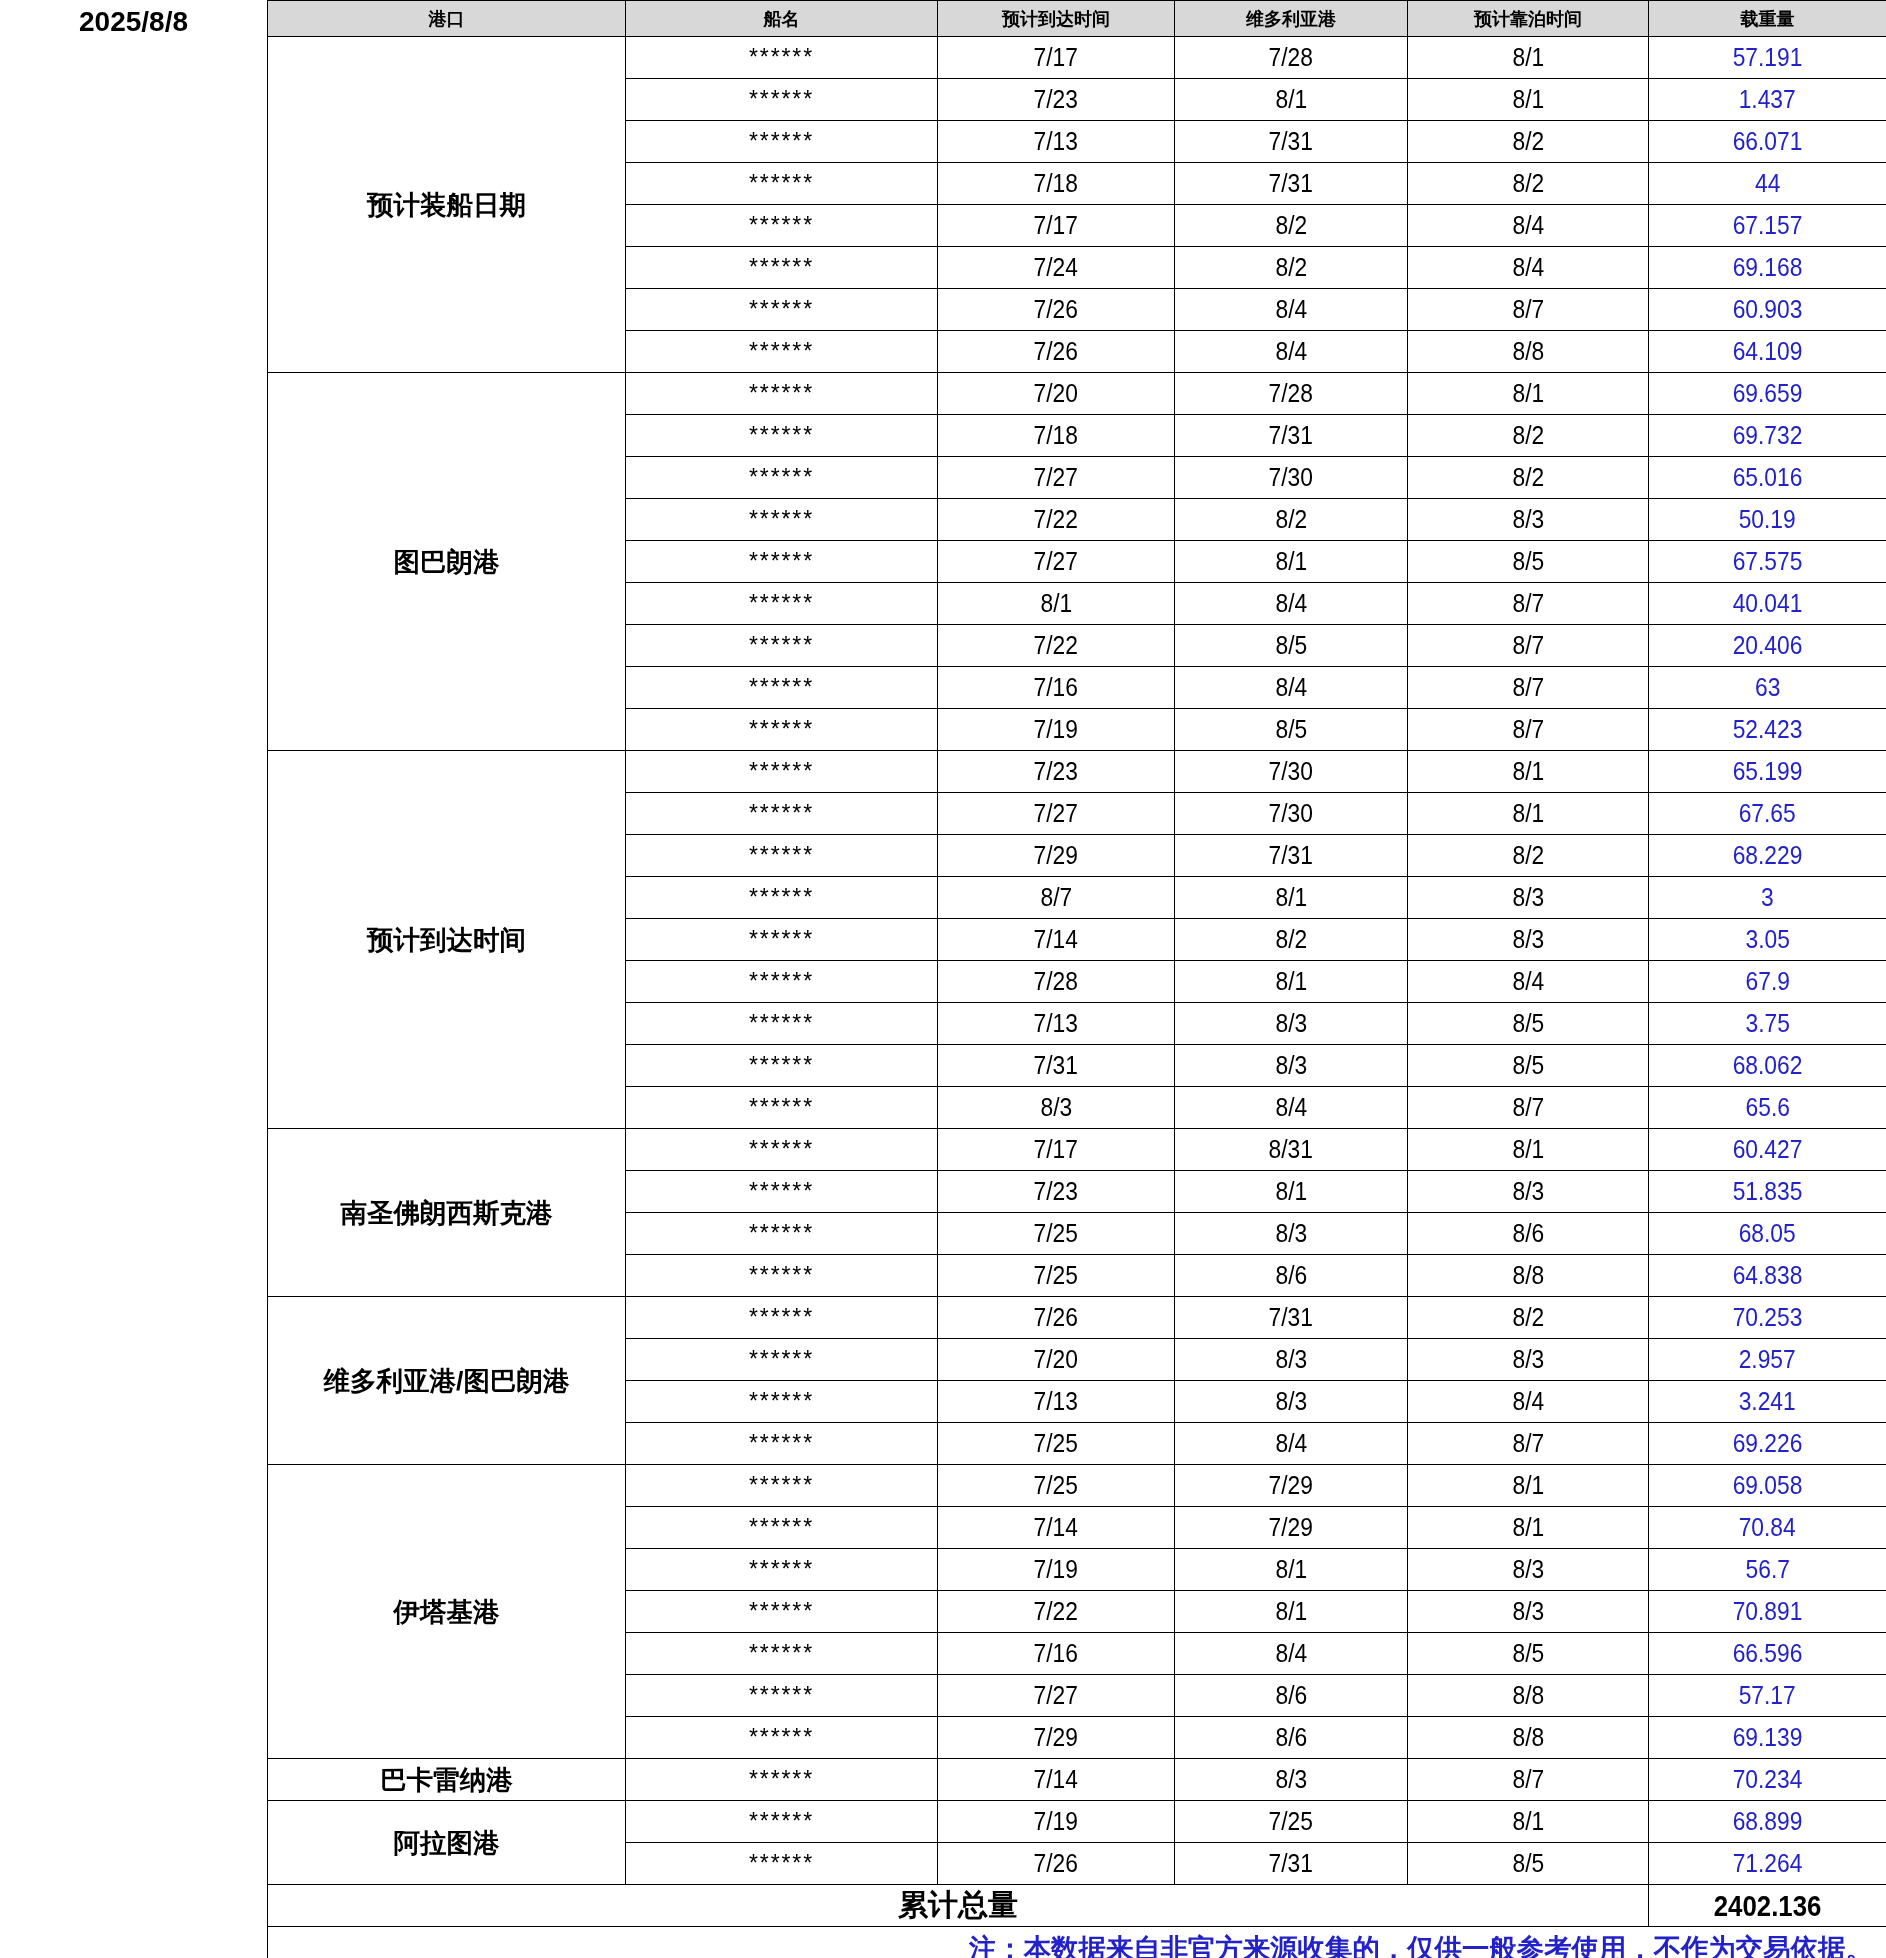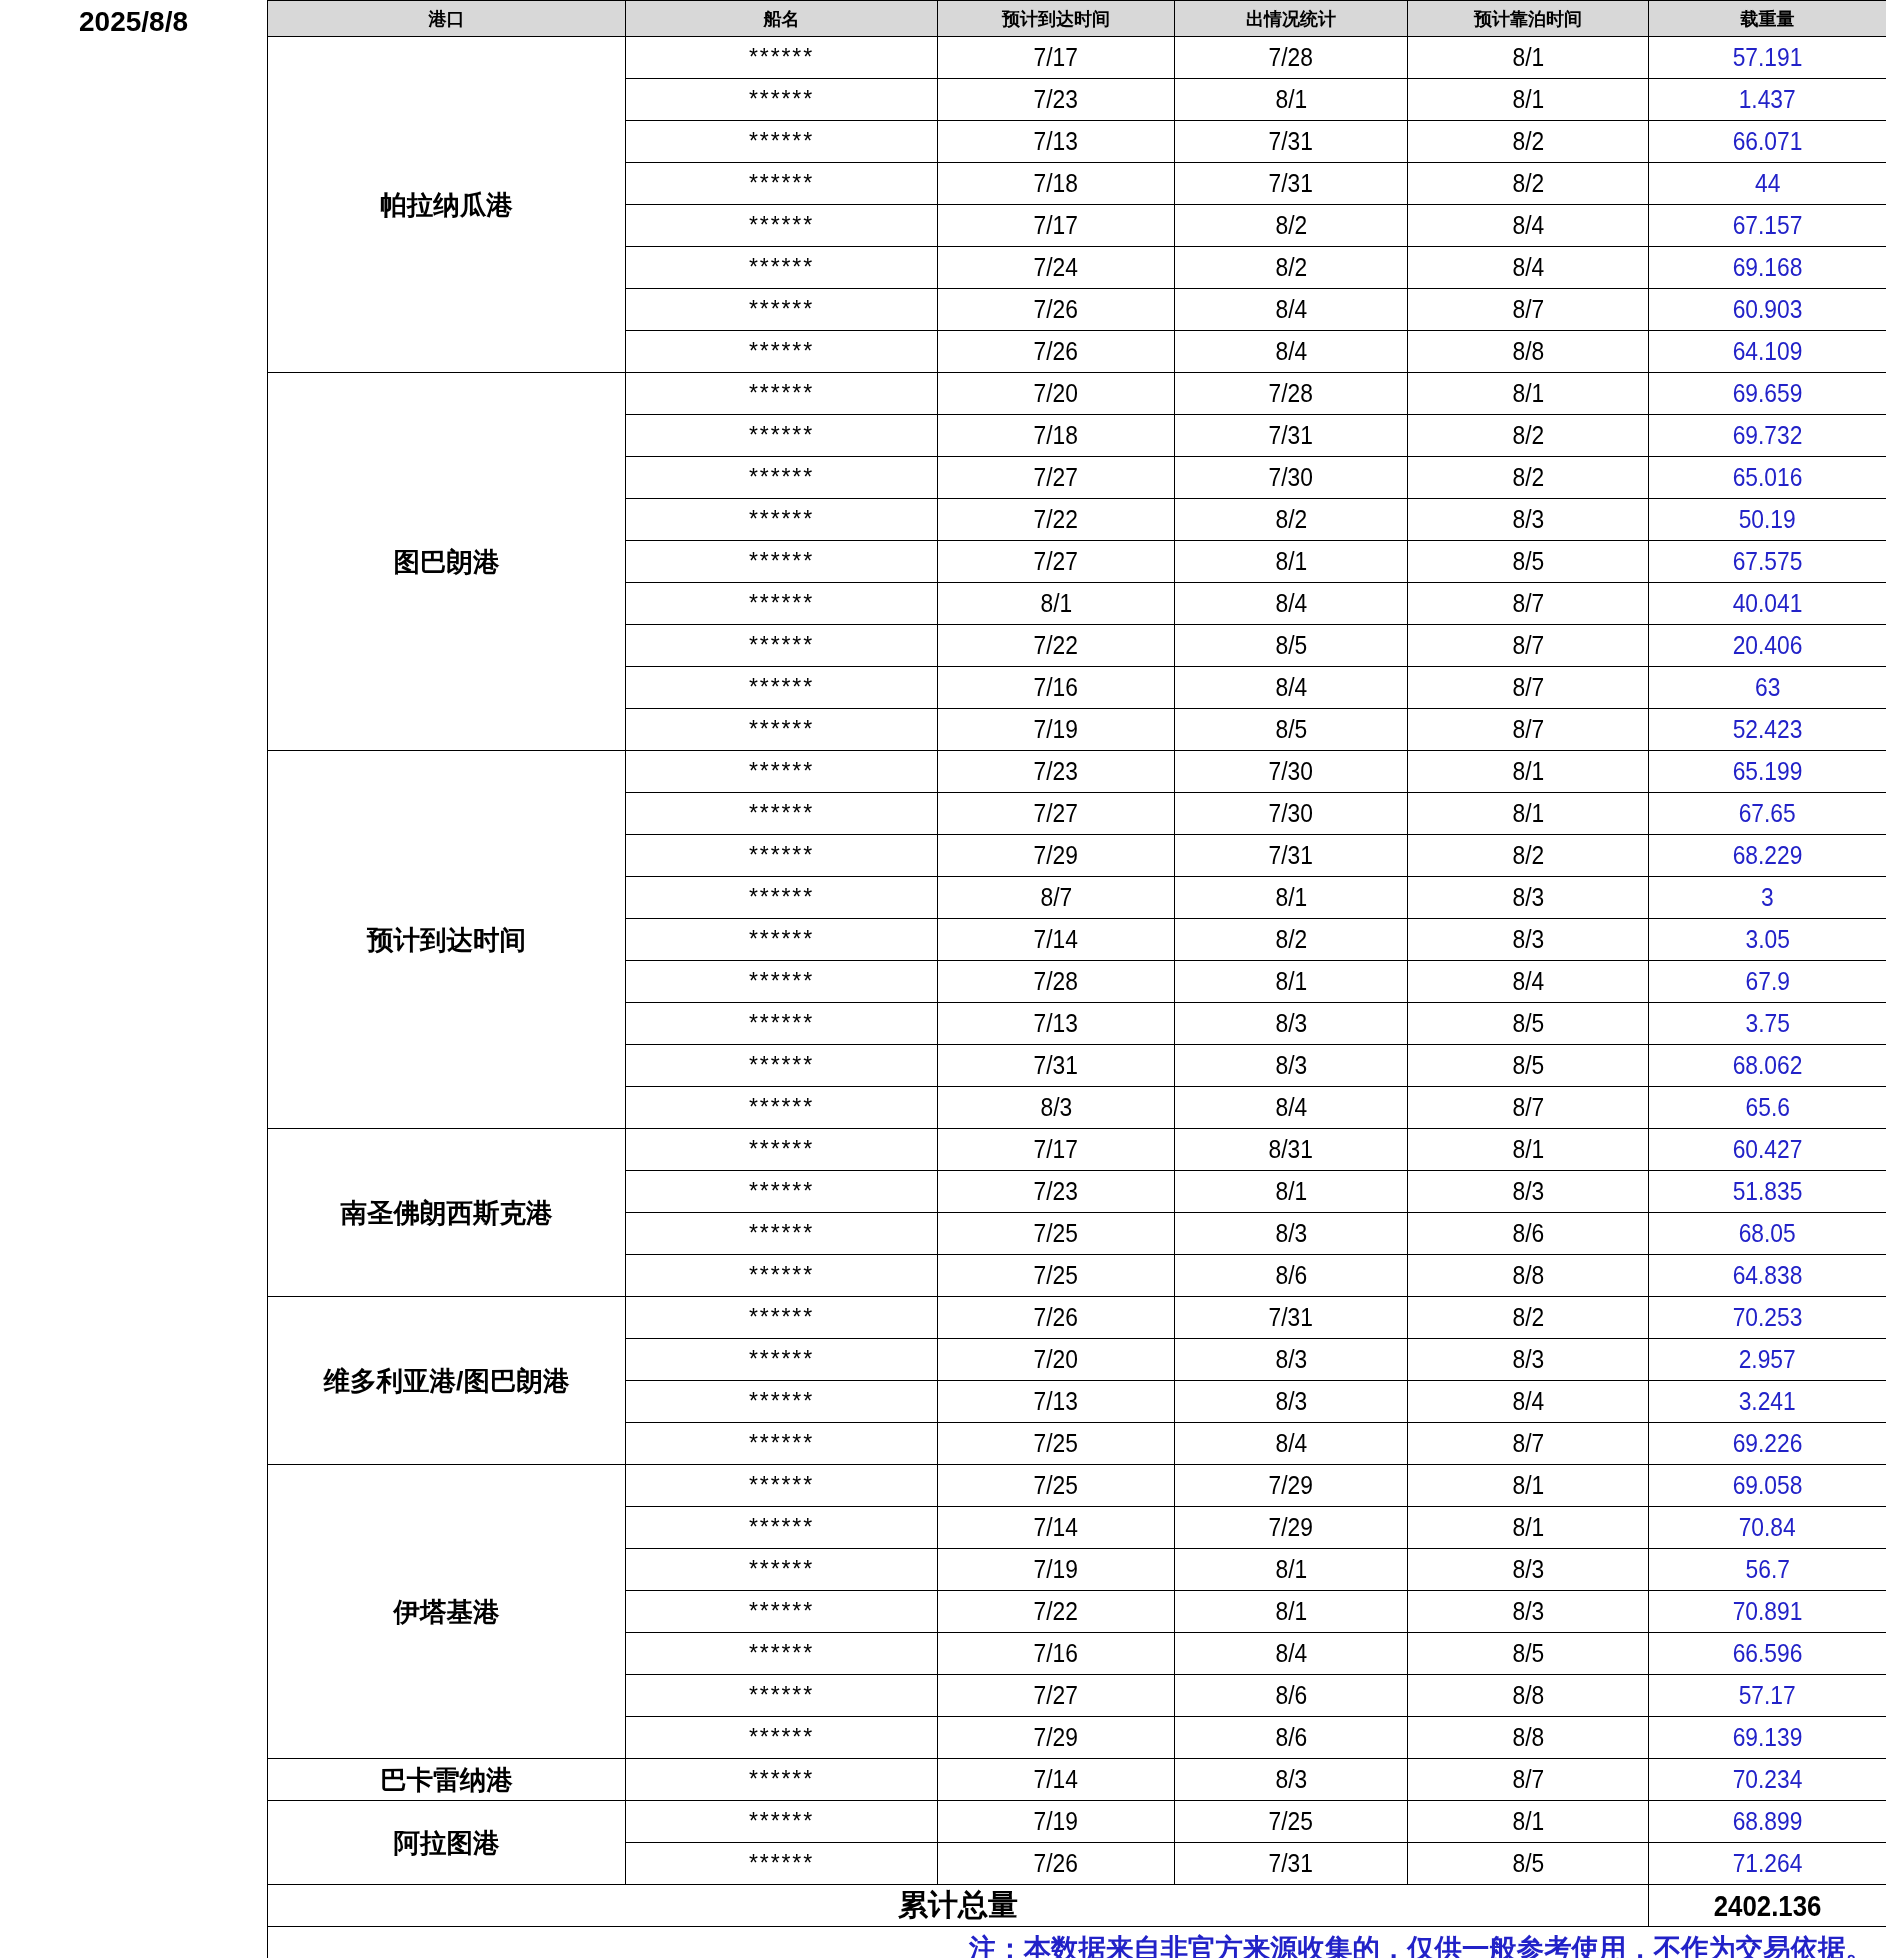--- a/index.html
+++ b/index.html
@@ -59,29 +59,29 @@
       <col style="width:237px">
       <col style="width:233px">
       <col style="width:241px">
       <col style="width:238px">
     </colgroup>
     <thead>
       <tr>
         <th>港口</th>
         <th>船名</th>
         <th>预计到达时间</th>
-        <th>出情况统计</th>
+        <th>维多利亚港</th>
         <th>预计靠泊时间</th>
         <th>载重量</th>
       </tr>
     </thead>
     <tbody>
 
     <tr>
-          <td rowspan="8" class="port-cell">帕拉纳瓜港</td>
+          <td rowspan="8" class="port-cell">预计装船日期</td>
           <td class="ship-cell">******</td>
           <td class="date-cell"><span class="num">7/17</span></td>
           <td class="date-cell"><span class="num">7/28</span></td>
           <td class="date-cell"><span class="num">8/1</span></td>
           <td class="value-cell"><span class="num">57.191</span></td>
         </tr>
         <tr>
           <td class="ship-cell">******</td>
           <td class="date-cell"><span class="num">7/23</span></td>
           <td class="date-cell"><span class="num">8/1</span></td>

